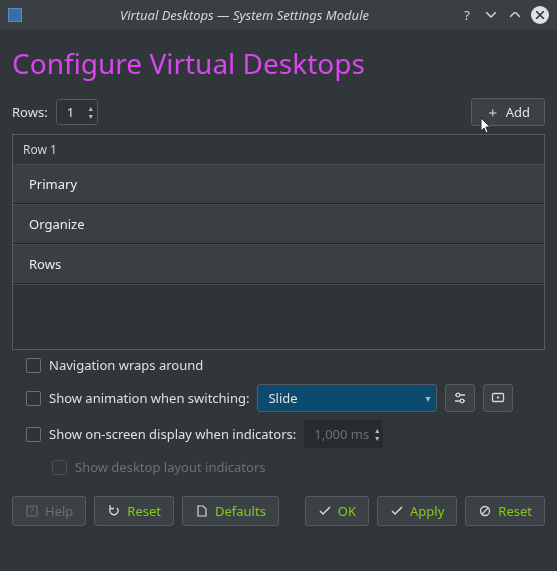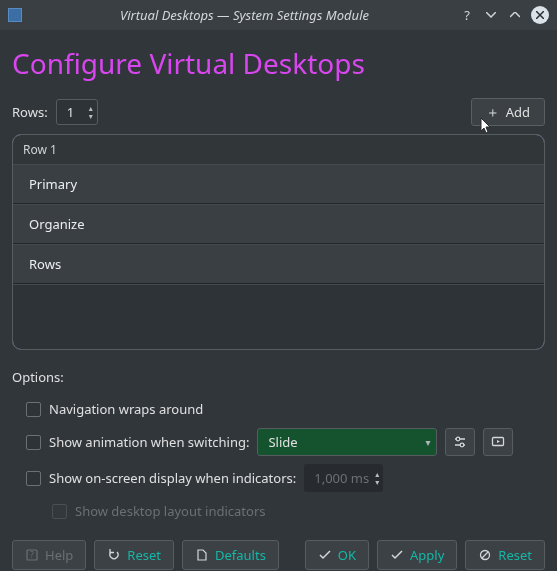--- a/index.html
+++ b/index.html
@@ -120,21 +120,21 @@
   }
   .cursor-ptr {
     position: absolute;
     left: 8px;
     top: 18px;
     pointer-events: none;
   }
   .list-panel {
     border: 1px solid #575c60;
     background: #c4b5fd;
-    border-radius: 9px;
+    border-radius: 0;
     height: 216px;
     overflow: hidden;
     display: flex;
     flex-direction: column;
   }
   .row-header {
     padding: 6px 10px;
     font-size: 12px;
     color: #d0d4d7;
     background: #313639;
@@ -172,21 +172,21 @@
     flex-shrink: 0;
   }
   .checkbox.disabled {
     border-color: #4a4f54;
     background: #33383c;
   }
   .select {
     display: flex;
     align-items: center;
     border: 1px solid #575c60;
-    background: #14532d;
+    background: #0c4a6e;
     border-radius: 3px;
     height: 28px;
     padding: 0 6px 0 10px;
     min-width: 180px;
   }
   .select .sel-val { flex: 1; }
   .select .chev {
     font-size: 10px;
     color: #b0b5b9;
   }
@@ -222,21 +222,21 @@
     display: flex;
     align-items: center;
     justify-content: center;
     border: 1px solid #575c60;
     background: #3c4146;
     border-radius: 3px;
     height: 30px;
     padding: 0 12px;
     gap: 6px;
     cursor: pointer;
-    color: #14b8a6;
+    color: #84cc16;
     font-size: 13px;
   }
   .btn.disabled {
     color: #6a7075;
     cursor: default;
   }
   .btn .ic { font-size: 12px; width: 14px; display:flex; align-items:center; justify-content:center; }
   .gap-flex { flex: 1; }
   svg { display: block; }
 </style>
@@ -295,21 +295,20 @@
     </div>
     <div class="desktop-item">
       <span>Organize</span>
     </div>
     <div class="desktop-item">
       <span>Rows</span>
     </div>
     <div class="list-filler"></div>
   </div>
 
-  <span class="options-label">Options:</span>
 
   <div class="option-row">
     <div class="checkbox"></div>
     <span>Navigation wraps around</span>
   </div>
 
   <div class="option-row">
     <div class="checkbox"></div>
     <span>Show animation when switching:</span>
     <div class="select">

